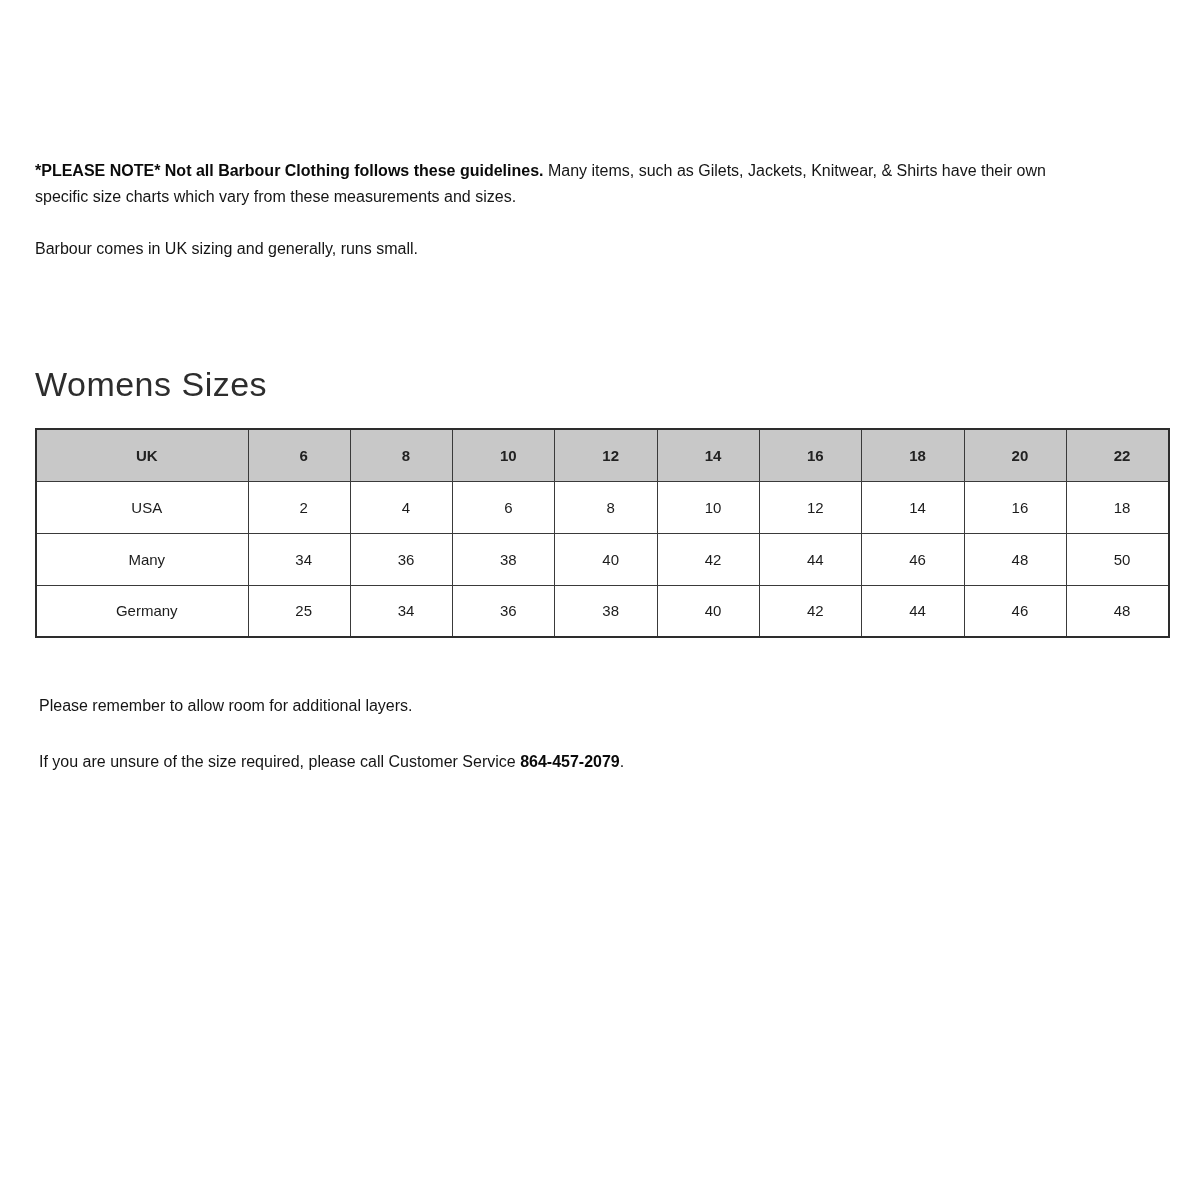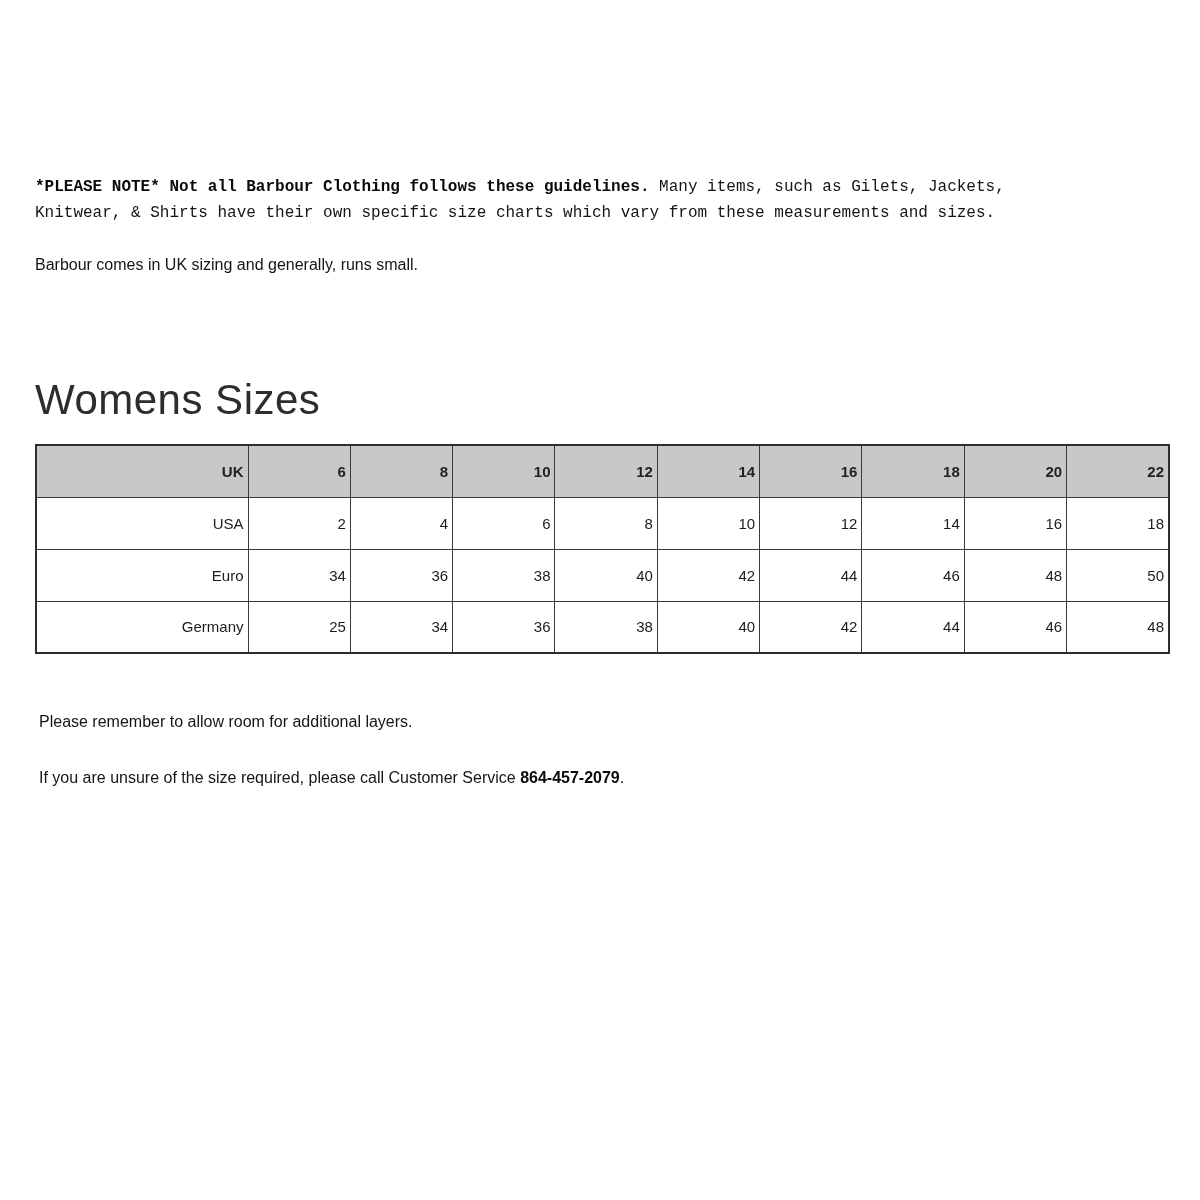--- a/index.html
+++ b/index.html
@@ -12,44 +12,44 @@
     overflow: hidden;
   }
   .page {
     padding: 158px 30px 0 35px;
   }
   p.body-text {
     font-size: 16px;
     line-height: 26px;
     color: #151515;
   }
-  .note-para { margin-top: 16px; max-width: 1040px; font-family: Liberation Mono, monospace; }
+  .note-para { margin-top: 0; max-width: 1040px; }
   .sizing-para { margin-top: 26px; }
   .contact-para { margin-top: 37px; }
   b.inline-bold { font-weight: bold; color: #0a0a0a; }
   h1.section-heading {
     margin-top: 102px;
-    font-size: 42px;
+    font-size: 34px;
     font-weight: 400;
     letter-spacing: 0.5px;
     color: #2d2d2d;
     line-height: 40px;
   }
   table.size-table {
     margin-top: 24px;
     width: 1135px;
     border-collapse: collapse;
     table-layout: fixed;
     border: 2px solid #2d2d2d;
   }
   .size-table th, .size-table td {
     border: 1px solid #3a3a3a;
     height: 52px;
     padding: 0 4px 0 13px;
-    text-align: right;
+    text-align: center;
     vertical-align: middle;
     font-size: 15px;
     color: #1c1c1c;
     overflow: hidden;
     white-space: nowrap;
   }
   .size-table thead th {
     background: #c8c8c8;
     font-weight: bold;
     color: #222222;
@@ -107,21 +107,21 @@
         <td>4</td>
         <td>6</td>
         <td>8</td>
         <td>10</td>
         <td>12</td>
         <td>14</td>
         <td>16</td>
         <td>18</td>
       </tr>
       <tr>
-        <td>Euro</td>
+        <td>Many</td>
         <td>34</td>
         <td>36</td>
         <td>38</td>
         <td>40</td>
         <td>42</td>
         <td>44</td>
         <td>46</td>
         <td>48</td>
         <td>50</td>
       </tr>

